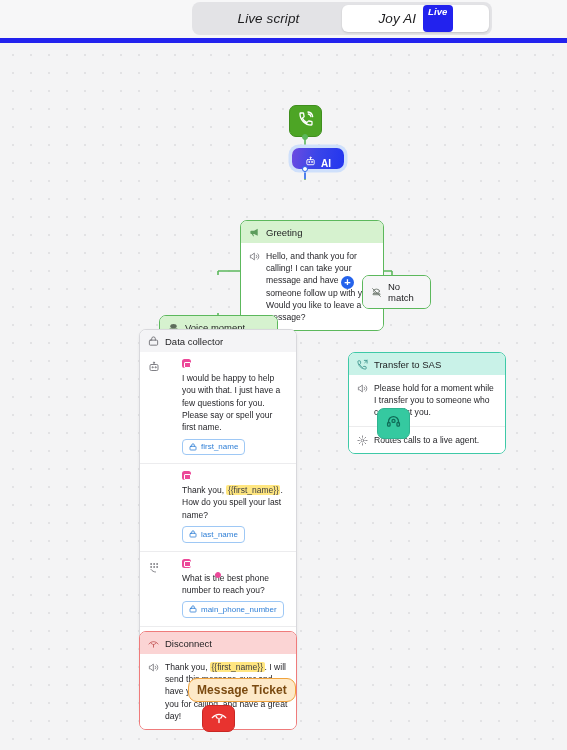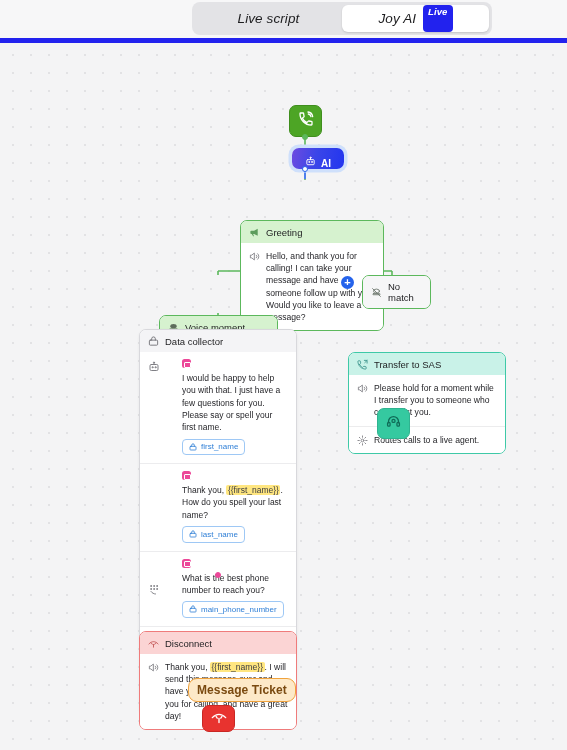--- a/index.html
+++ b/index.html
@@ -87,21 +87,21 @@
   .n-teal .card-head { background: #c9f2e8; }
   
   .n-grey { border: 1.3px solid #d8d8dc; box-shadow: 0 1px 3px rgba(0,0,0,.06); }
   .n-grey .card-head { background: #f4f4f6; }
   
   .n-red { border: 1.3px solid #ef7b7b; }
   .n-red .card-head { background: #fbd4d4; }
 
   
   .dc-step { padding: 7px 8px 8px 8px; display: flex; gap: 22px; }
-  .dc-step + .dc-step { border-top: 1px solid #ececee; align-items: center; }
+  .dc-step + .dc-step { border-top: 1px solid #ececee; }
   .dc-ai { flex: 0 0 12px; width: 12px; height: 12px; margin-top: 2px; opacity: .7; }
   .dc-ai svg { width: 12px; height: 12px; display: block; }
   .dc-content { flex: 1; }
   .pinkdot {
     width: 9px; height: 9px; border-radius: 2.5px; background: #ec4899;
     display: block; margin-bottom: 4px; position: relative;
   }
   .pinkdot::after {
     content:""; position:absolute; left:2px; top:2.5px; width:5px; height:4px;
     border:1px solid #fff; border-radius:1px;

